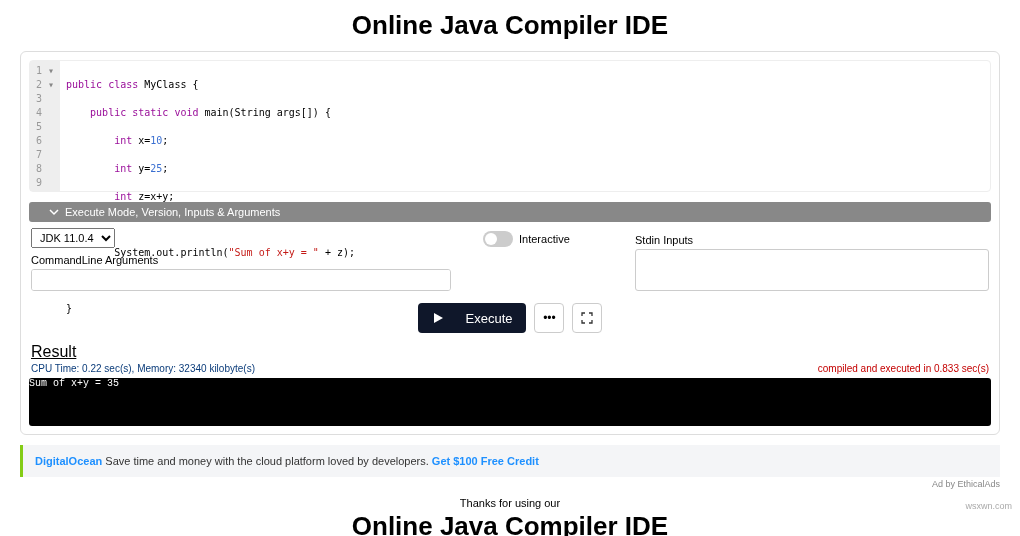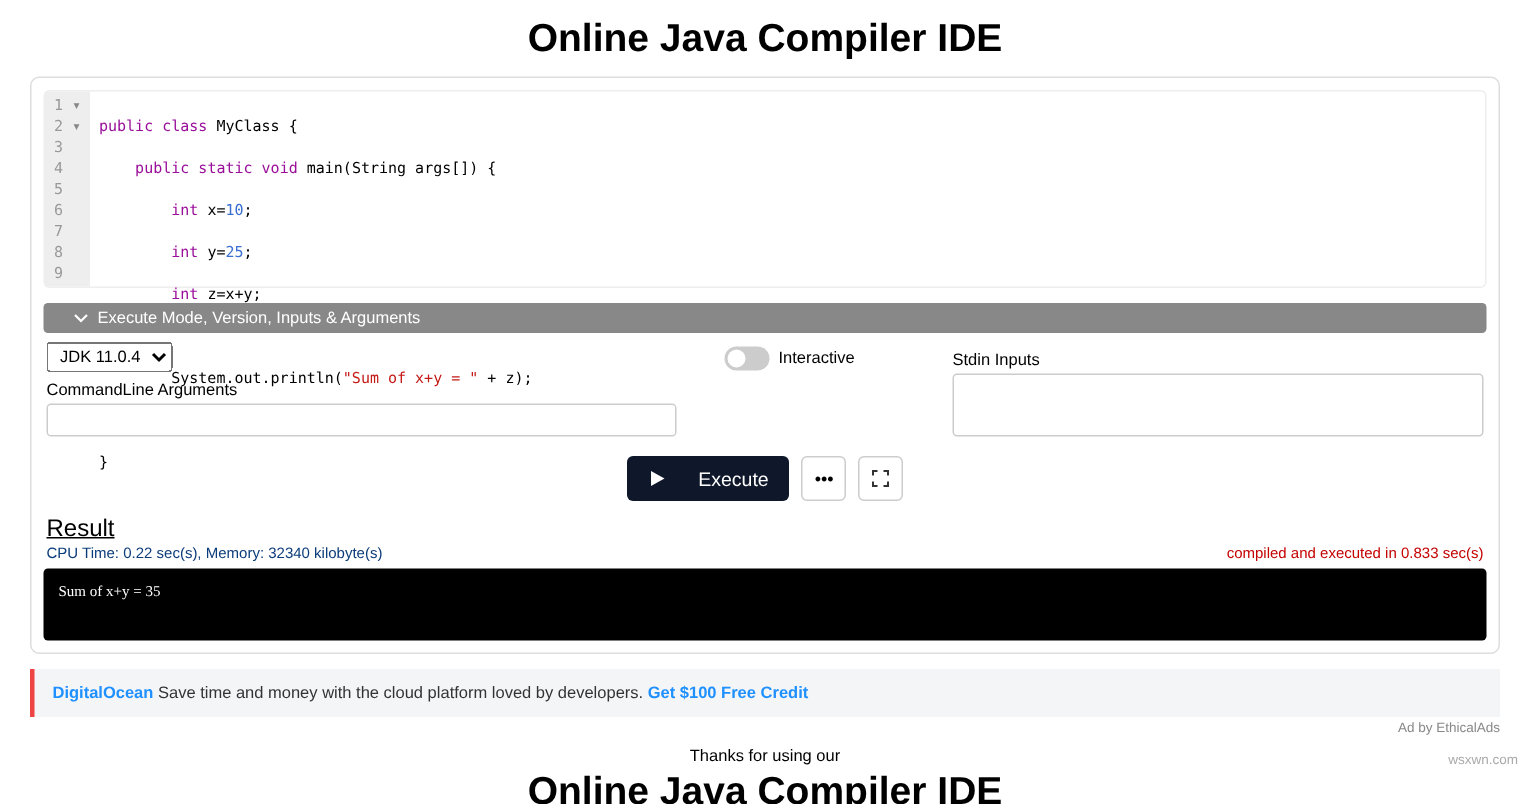--- a/index.html
+++ b/index.html
@@ -32,22 +32,22 @@
   .toggle::after { content:""; position:absolute; left:2px; top:2px; width:12px; height:12px; background:#fff; border-radius:50%; }
   .interactive-lbl { font-size: 11px; }
   .exec-row { display:flex; justify-content:center; gap:8px; padding: 4px 0 8px; }
   .btn-exec { background:#0f172a; color:#fff; border:none; border-radius:4px; padding:6px 14px; font-size:13px; display:flex; align-items:center; gap:22px; cursor:pointer; }
   .btn-exec svg { fill:#fff; }
   .btn-sq { background:#fff; border:1px solid #ccc; border-radius:4px; width:30px; height:30px; display:flex; align-items:center; justify-content:center; cursor:pointer; font-size:12px;}
   .result-lbl { font-size: 16px; margin: 2px 2px; text-decoration: underline; }
   .stats { font-size: 10px; display:flex; justify-content:space-between; margin: 0 2px 4px; }
   .stats .left { color:#0b3c7a; }
   .stats .right { color:#c40000; }
-  .console { background:#000; color:#fff; font-family:Liberation Serif, serif; font-size:10px; padding:10px; border-radius:3px; min-height:48px; }
-  .ad { margin: 10px 20px 2px; background:#f4f5f7; border-left:3px solid #ef4444; padding:10px 12px; font-size:11px; color:#333; }
+  .console { background:#000; color:#fff; font-family:Liberation Mono, monospace; font-size:10px; border-radius:3px; min-height:48px; }
+  .ad { margin: 10px 20px 2px; background:#f4f5f7; border-left:3px solid #84cc16; padding:10px 12px; font-size:11px; color:#333; }
   .ad .brand { color:#1e90ff; font-weight:bold; }
   .ad .credit { color:#1e90ff; font-weight:bold; }
   .ad-by { text-align:right; font-size:9px; color:#888; margin: 2px 20px 6px; }
   .footer { text-align:center; padding: 2px 0 8px; }
   .footer .thanks { font-size:11px; }
   .footer h2 { font-size:26px; font-weight:bold; margin:2px 0; }
   .watermark { position:absolute; right:8px; bottom:25px; font-size:9px; color:#aaa; }
 </style>
 </head>
 <body>

